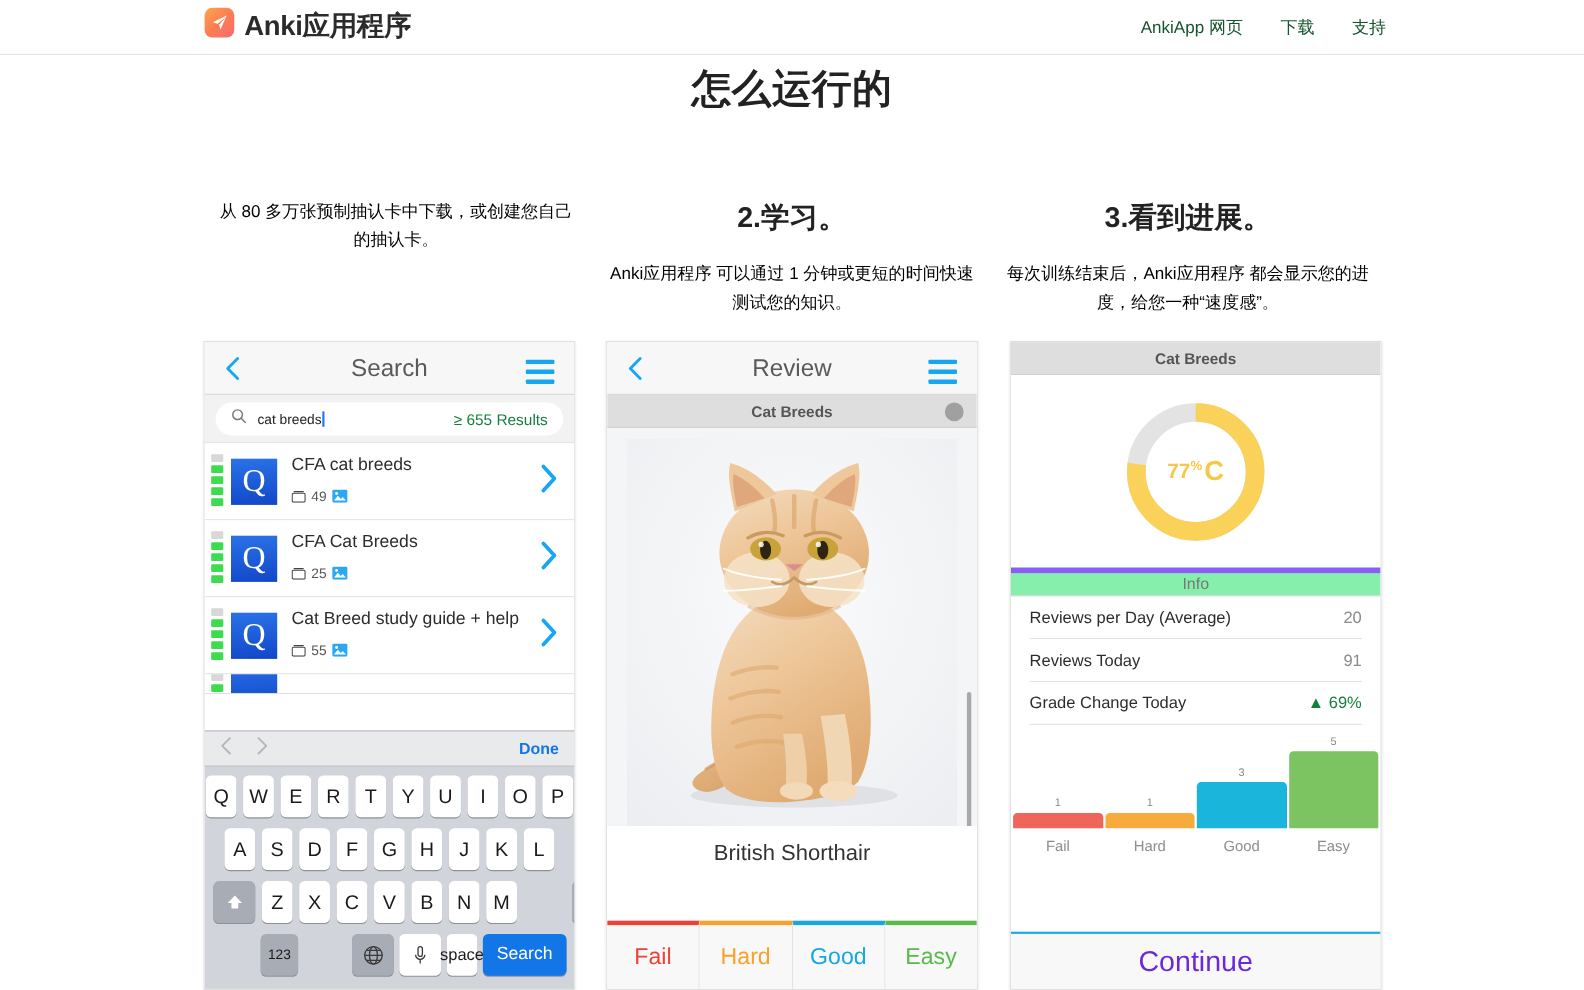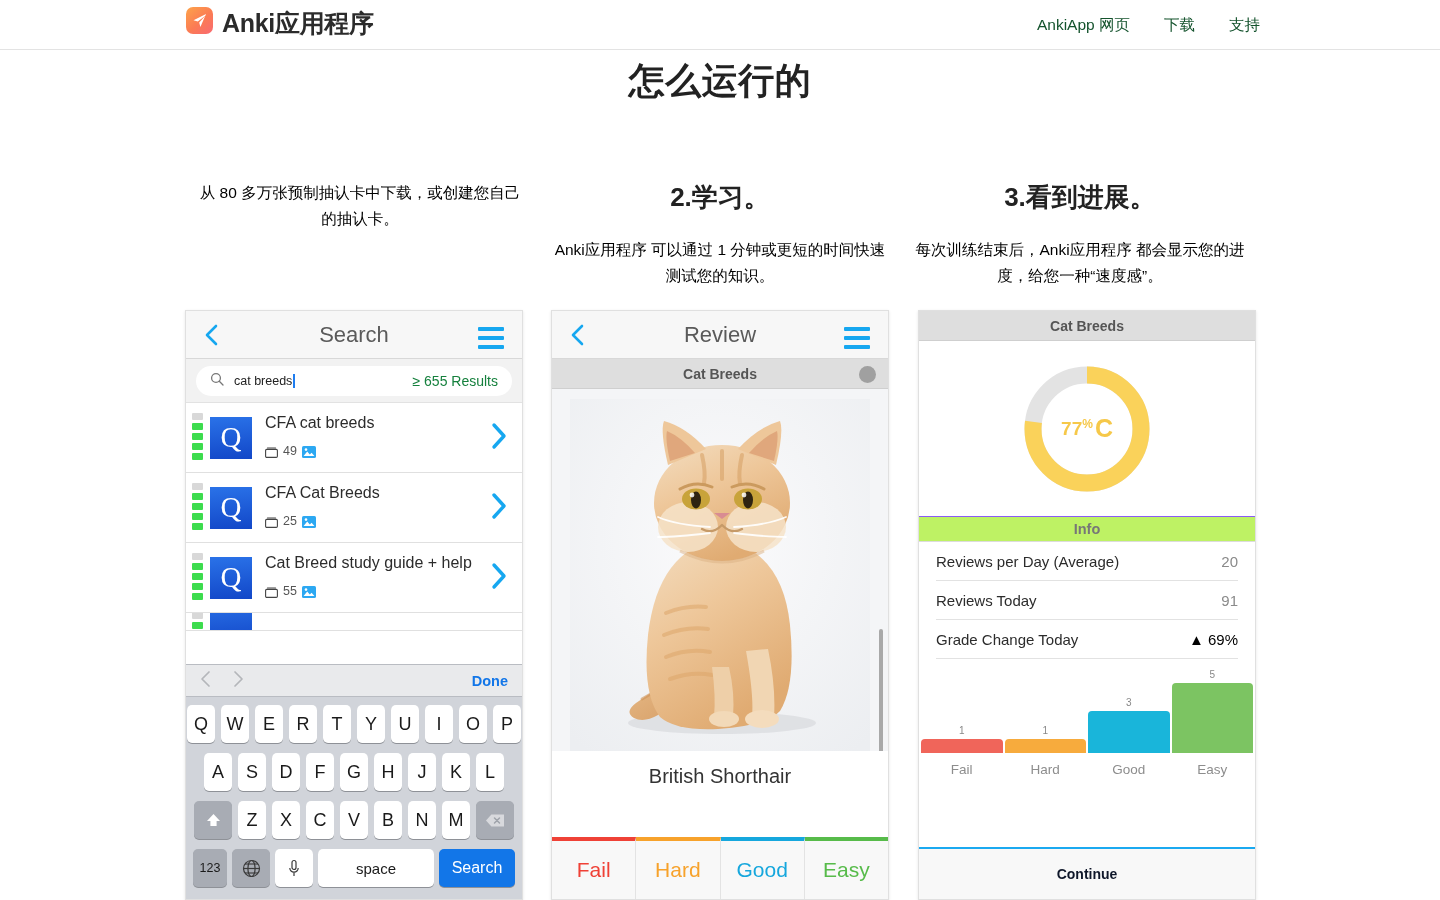--- a/index.html
+++ b/index.html
@@ -163,21 +163,21 @@
     display: flex; justify-content: center;
     gap: 6px; margin-bottom: 10px;
   }
   .key {
     background: #fff; border-radius: 5px;
     box-shadow: 0 1px 0 #8e9197;
     font-size: 18px; color: #1a1a1a;
     display: flex; align-items: center; justify-content: center;
     height: 38px; width: 28px; cursor: pointer; flex: none;
   }
-  .key.gray { background: #a8acb4; }
+  .key.gray { background: #a8acb4; margin-left: 44px; }
   .key.wide-fn { width: 38px; }
   .key.space { flex: 1; max-width: 130px; font-size: 15px; }
   .key.small { font-size: 12.5px; width: 34px; }
   .key.go {
     background: #1276e8; color: #fff; width: 76px; font-size: 16px;
   }
   .kb-row.bottom { gap: 5px; padding: 0 4px; margin-bottom: 6px; align-items: center; }
 
   
   .deck-banner {
@@ -230,32 +230,32 @@
   .donut { position: relative; width: 136px; height: 136px; }
   .donut-label {
     position: absolute; left: 0; top: 0; width: 100%; height: 100%;
     display: flex; flex-direction: row;
     align-items: center; justify-content: center; gap: 2px;
   }
   .donut-pct { font-size: 19px; font-weight: bold; color: #f6c849; }
   .donut-pct sup { font-size: 12px; font-weight: bold; }
   .donut-grade { font-size: 25px; font-weight: bold; color: #f6c849; }
   .info-head {
-    height: 26px; background: #bef264;
-    border-top: 1px solid #8b5cf6; border-bottom: 1px solid #dcdcdc;
+    height: 26px; background: #86efac;
+    border-top: 5px solid #8b5cf6; border-bottom: 1px solid #dcdcdc;
     display: flex; align-items: center; justify-content: center;
-    font-size: 14.5px; color: #777; font-weight: 700;
+    font-size: 14.5px; color: #777; font-weight: 400;
   }
   .info-row {
     height: 39px; display: flex; align-items: center;
     margin: 0 17px; border-bottom: 1px solid #e2e2e2;
     font-size: 15px; color: #2c2c2c;
   }
   .info-val { margin-left: auto; color: #8a8a8a; }
-  .info-val.up { color: #000000; font-weight: normal; }
+  .info-val.up { color: #15803d; font-weight: normal; }
   .chart-area {
     height: 120px; position: relative;
     padding: 0 0 0 0; margin-top: 6px;
   }
   .bars {
     position: absolute; left: 0; bottom: 32px;
     width: 100%; height: 88px;
     display: flex; align-items: flex-end; gap: 2px; padding: 0 2px;
   }
   .bar-col { flex: 1; position: relative; display: flex; flex-direction: column; justify-content: flex-end; align-items: center; }
@@ -268,21 +268,21 @@
     width: 100%; display: flex; padding: 0 2px; gap: 2px;
   }
   .bar-label {
     flex: 1; text-align: center; font-size: 13.5px;
     color: #8d8d8d; font-weight: 300;
   }
   .continue-btn {
     position: absolute; left: 0; bottom: 0; width: 100%;
     height: 52px; background: #f8f8f8; border-top: 2px solid #1aa9f0;
     display: flex; align-items: center; justify-content: center;
-    font-size: 14px; color: #0f172a; font-weight: 700; cursor: pointer;
+    font-size: 26px; color: #6d28d9; font-weight: 400; cursor: pointer;
   }
 </style>
 </head>
 <body>
 
 <div class="topnav">
   <div class="brand">
     <div class="brand-logo">
       <svg width="17" height="17" viewBox="0 0 17 17">
         <path d="M15 2 L2.5 8.2 L6.8 9.6 L14.6 3.4 L8.2 10.6 L9.4 15 Z" fill="#ffffff"></path>

